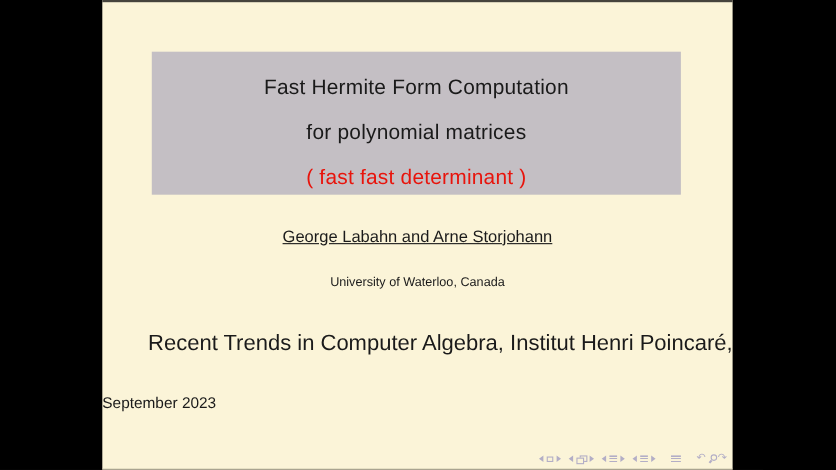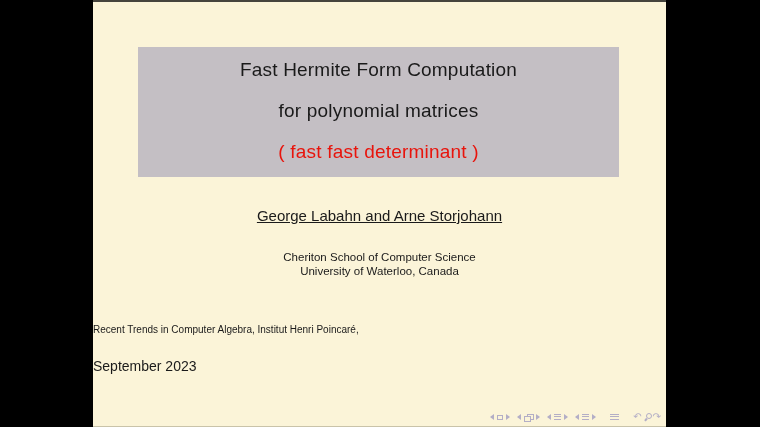--- a/index.html
+++ b/index.html
@@ -16,30 +16,30 @@
   .stage{position:relative;width:760px;height:427px;background:var(--background);}
   .letterbox{position:absolute;top:0;height:427px;background:var(--background);}
   .letterbox.left{left:0;width:93px;}
   .letterbox.right{left:666px;width:94px;}
   .slide{position:absolute;left:93px;top:0;width:573px;height:427px;
     background:var(--slide-background);
     border-top:2px solid #45433c; border-bottom:1px solid #c9c3a9;}
   .title-box{position:absolute;left:45px;top:45px;width:481px;height:130px;
     background:var(--title-box-background);
     display:flex;flex-direction:column;align-items:center;
-    padding-top:13px;row-gap:21px;}
+    padding-top:23px;row-gap:21px;}
   .title-line{font-size:19px;line-height:20px;color:var(--title-text);
     letter-spacing:0.2px;white-space:nowrap;}
   .title-line.red{color:var(--accent-red);}
   .authors{position:absolute;left:0;top:205px;width:100%;text-align:center;
     font-size:15px;line-height:18px;color:var(--title-text);text-decoration:underline;}
   .institute{position:absolute;left:0;top:248px;width:100%;text-align:center;
     font-size:11.5px;line-height:14px;color:var(--title-text);}
-  .event-line1{position:absolute;left:0;top:320px;width:100%;text-align:left;
-    font-size:10px;line-height:16px;color:var(--title-text);}
+  .event-line1{position:absolute;left:0;top:302px;width:100%;text-align:right;
+    font-size:20px;line-height:16px;color:var(--title-text);}
   .event-line2{position:absolute;left:0;top:356px;width:100%;text-align:left;
     font-size:14px;line-height:16px;color:var(--title-text);}
 
   
   .nav{position:absolute;right:5px;bottom:5px;display:flex;align-items:center;
     color:var(--nav-symbols);}
   .nav-group{display:flex;align-items:center;gap:3px;margin-left:7px;}
   .nav-group.lone{margin-left:14px;}
   .nav-group.last{margin-left:14px;gap:2px;}
   .tri{width:0;height:0;display:inline-block;}
@@ -75,21 +75,20 @@
 
     <div class="title-box">
       <div class="title-line">Fast Hermite Form Computation</div>
       <div class="title-line">for polynomial matrices</div>
       <div class="title-line red">( fast fast determinant )</div>
     </div>
 
     <div class="authors">George Labahn and Arne Storjohann</div>
 
     <div class="institute">
-      <div>Cheriton School of Computer Science</div>
       <div>University of Waterloo, Canada</div>
     </div>
 
     <div class="event-line1">Recent Trends in Computer Algebra, Institut Henri Poincaré,</div>
     <div class="event-line2">September 2023</div>
 
     <div class="nav">
       <span class="nav-group">
         <span class="tri l"></span>
         <span class="sq"></span>

